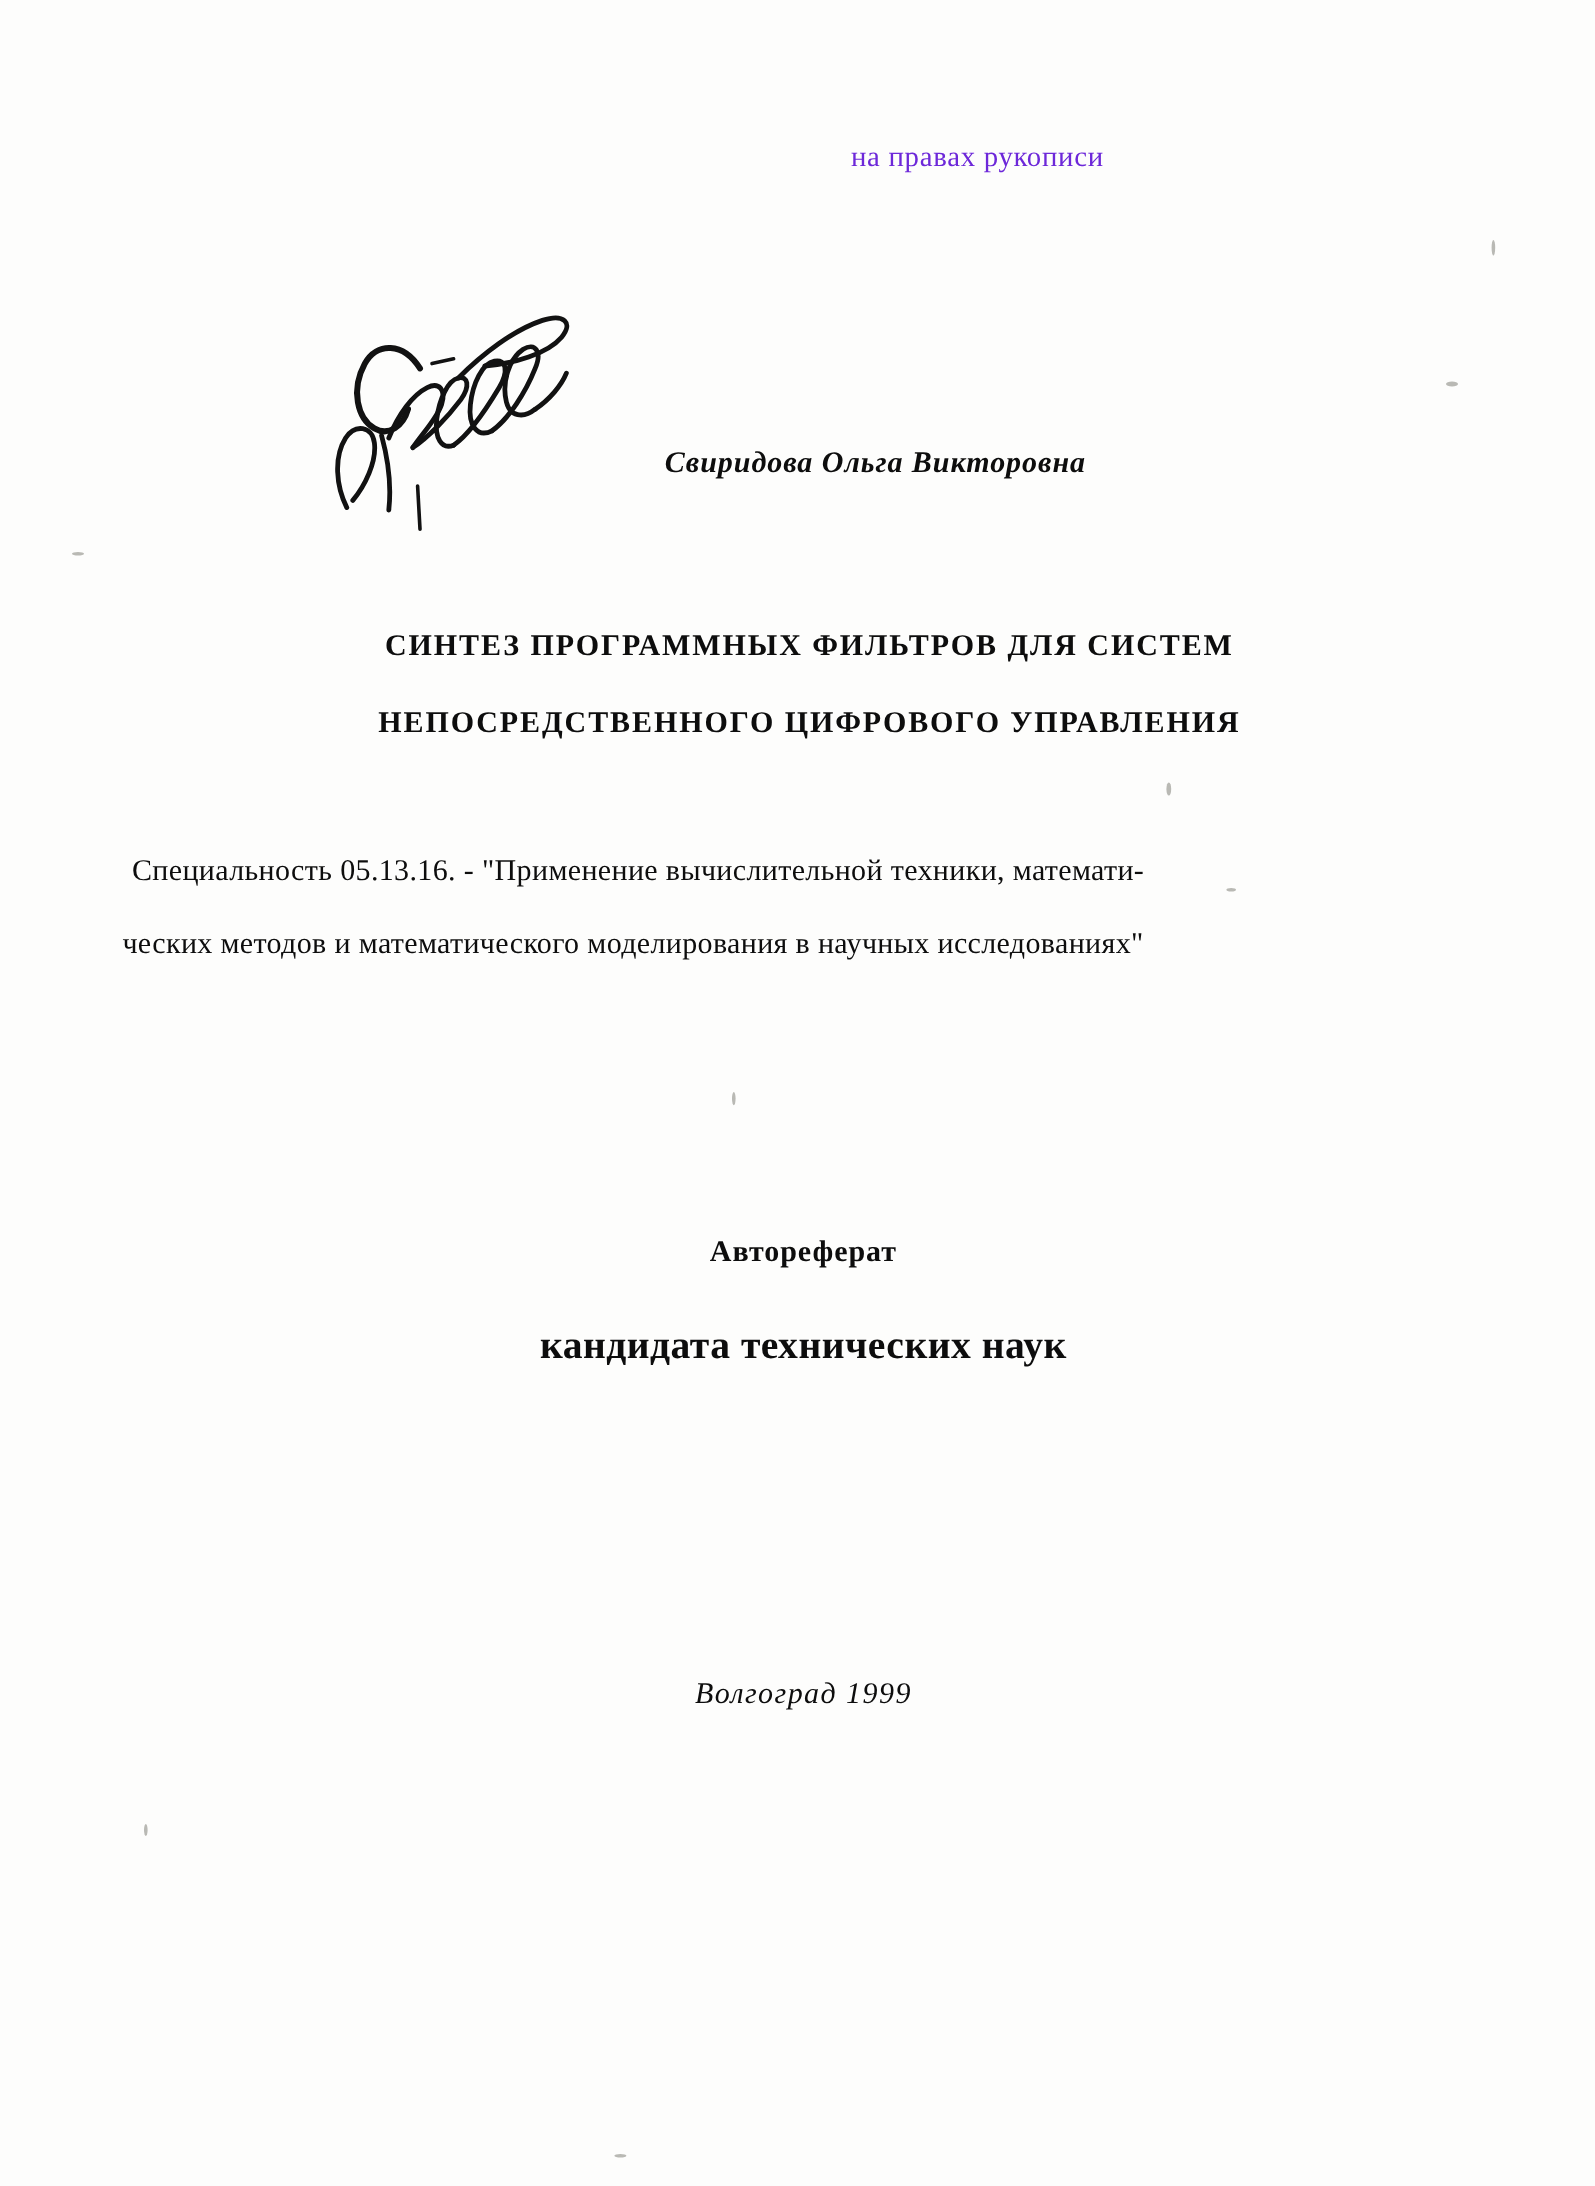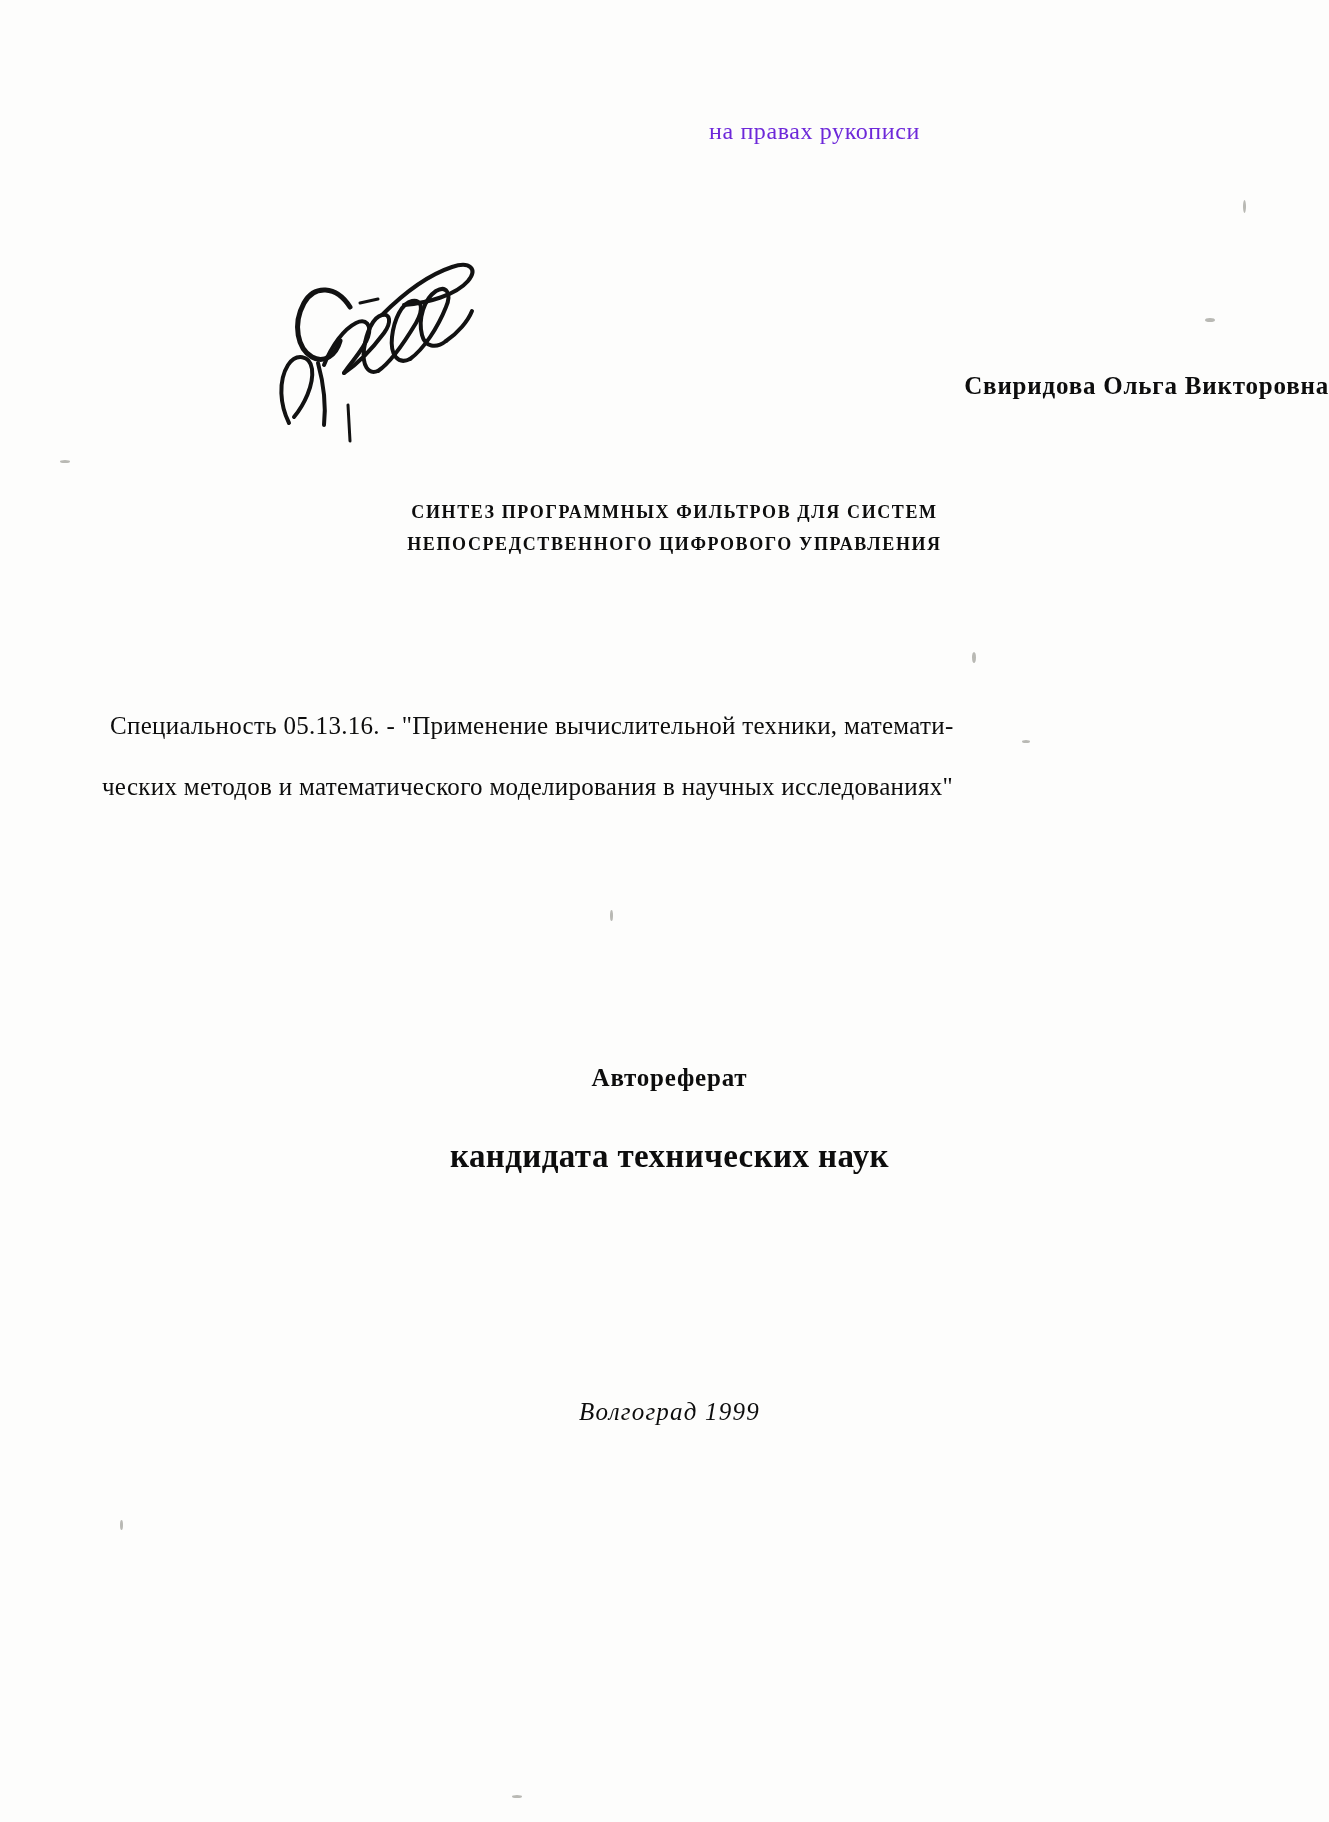--- a/index.html
+++ b/index.html
@@ -35,26 +35,27 @@
     font-size: 24px;
     letter-spacing: 0.6px;
     color: #6d28d9;
   }
 
   .author-line {
     position: absolute;
     top: 372px;
     left: 0;
     width: 1329px;
-    text-align: right;
+    text-align: center;
     padding-left: 130px;
     box-sizing: border-box;
     font-size: 25px;
     font-weight: bold;
     letter-spacing: 0.8px;
+    font-style: italic;
   }
 
   .signature {
     position: absolute;
     top: 245px;
     left: 232px;
     width: 270px;
     height: 200px;
     pointer-events: none;
   }
@@ -62,42 +63,43 @@
   .title-block {
     position: absolute;
     top: 497px;
     left: 0;
     width: 1329px;
     text-align: center;
     box-sizing: border-box;
     padding-left: 20px;
   }
   .title-line {
-    font-size: 18px;
+    font-size: 25px;
     font-weight: bold;
     letter-spacing: 1.6px;
     line-height: 1.75;
     text-transform: uppercase;
+    margin-top: 20px;
   }
 
   .specialty-block {
     position: absolute;
     top: 695px;
     left: 110px;
     width: 1110px;
     font-size: 25px;
     line-height: 2.45;
     letter-spacing: 0.3px;
   }
   .specialty-line-1 { text-align: left; }
   .specialty-line-2 { text-align: left; margin-left: -8px; }
 
   .abstract-block {
     position: absolute;
-    top: 1064px;
+    top: 1030px;
     left: 0;
     width: 1329px;
     text-align: center;
     padding-left: 10px;
     box-sizing: border-box;
   }
   .abstract-heading {
     font-size: 25px;
     font-weight: bold;
     letter-spacing: 0.8px;

